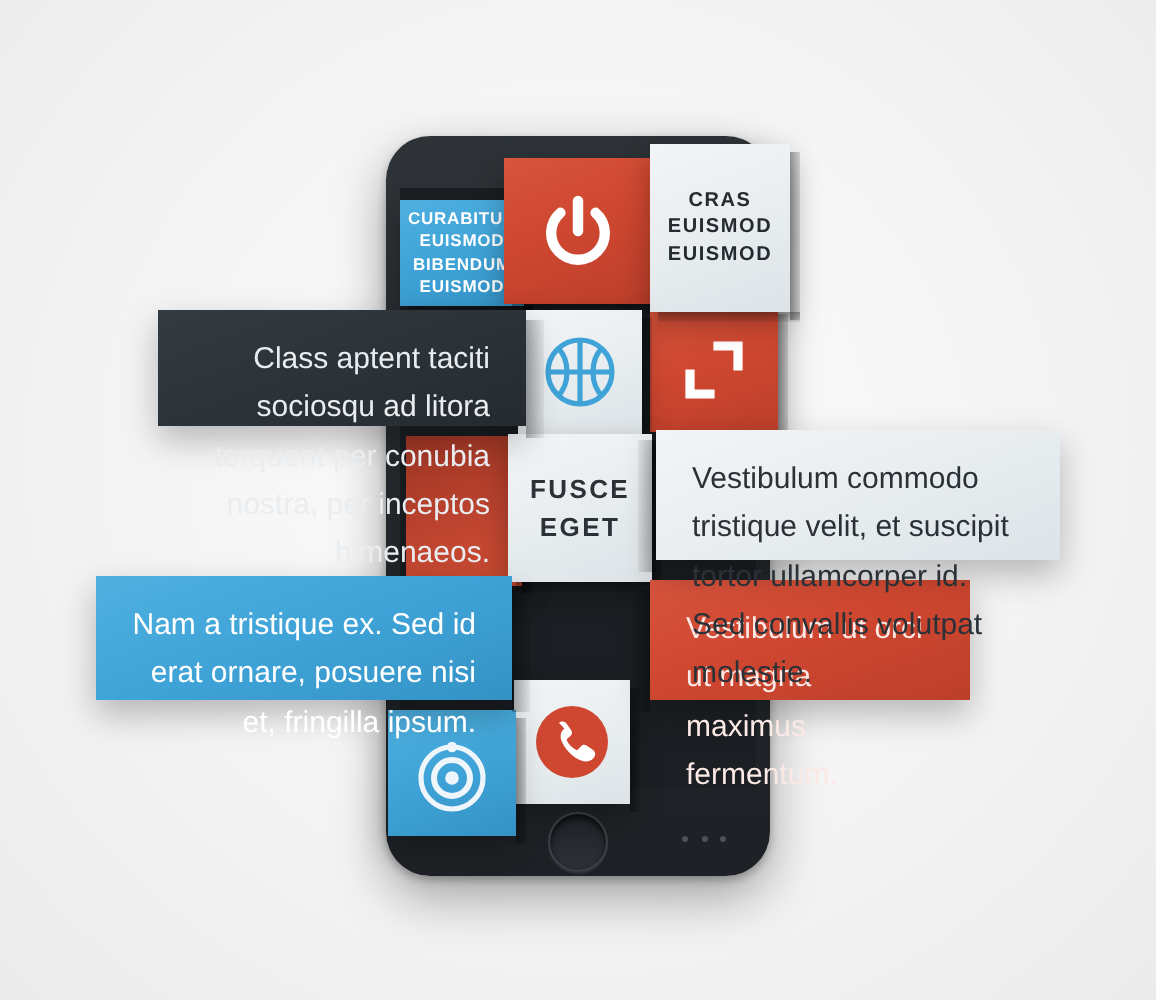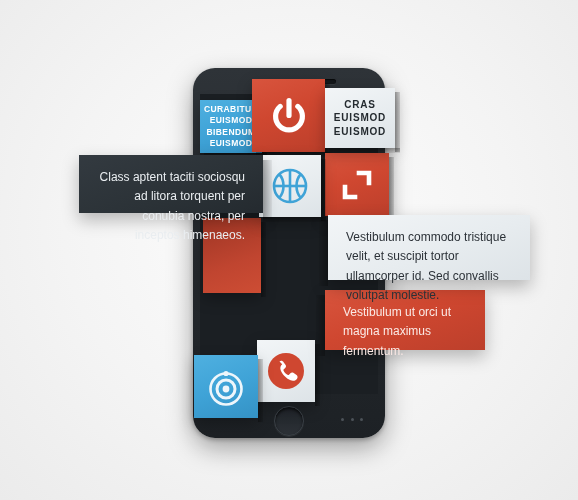--- a/index.html
+++ b/index.html
@@ -70,21 +70,21 @@
   .tile-center-label{color:#2b3137;font-size:13px;font-weight:bold;letter-spacing:1.2px;line-height:1.5;}
 
   
   .ic{position:absolute;inset:0;display:flex;align-items:center;justify-content:center;}
   .ic svg{display:block;}
 
   
   .banner{
     position:absolute;box-sizing:border-box;
     padding:13px 18px;
-    font-size:12px;line-height:1.62;
+    font-size:15px;line-height:1.62;
     box-shadow:0 7px 16px rgba(0,0,0,.26);
   }
   .banner.dark{color:#e9edf0;}
   .banner.light{color:#2b3137;}
   .banner.blue{color:#ffffff;}
   .banner.red{color:#fbe9e5;}
   .ta-right{text-align:right;}
   .ta-left{text-align:left;}
   .tab{
     position:absolute;width:9px;top:5px;bottom:-6px;right:-9px;
@@ -133,21 +133,21 @@
     <div class="edge-r"></div>
       <div class="edge-b"></div>
     <div class="ic">
       <svg width="42" height="42" viewBox="0 0 42 42" aria-hidden="true">
         <path d="M12.2 11.4a13.4 13.4 0 1 0 17.6 0" fill="none" stroke="#ffffff" stroke-width="5.2" stroke-linecap="round"></path>
         <line x1="21" y1="5.5" x2="21" y2="20.5" stroke="#ffffff" stroke-width="5.2" stroke-linecap="round"></line>
       </svg>
     </div>
   </div>
 
-  <div class="tile" style="left:325px;top:88px;width:70px;height:60px;z-index:9">
+  <div class="tile" style="left:325px;top:72px;width:70px;height:84px;z-index:9">
     <div class="face light"></div>
     <div class="edge-r"></div>
       <div class="edge-b"></div>
     <div class="tile-text tile-light-label">
       <span>
         <span>CRAS</span>
         <span>EUISMOD</span>
         <span>EUISMOD</span>
       </span>
     </div>
@@ -173,20 +173,31 @@
       <svg width="38" height="38" viewBox="0 0 38 38" aria-hidden="true">
         <circle cx="19" cy="19" r="16" fill="none" stroke="#3fa3d7" stroke-width="2.6"></circle>
         <line x1="19" y1="3" x2="19" y2="35" stroke="#3fa3d7" stroke-width="2.6"></line>
         <line x1="3" y1="19" x2="35" y2="19" stroke="#3fa3d7" stroke-width="2.6"></line>
         <path d="M8 7 C14 13 14 25 8 31" fill="none" stroke="#3fa3d7" stroke-width="2.6"></path>
         <path d="M30 7 C24 13 24 25 30 31" fill="none" stroke="#3fa3d7" stroke-width="2.6"></path>
       </svg>
     </div>
   </div>
 
+  <div class="tile" style="left:254px;top:217px;width:72px;height:74px;z-index:12">
+    <div class="face light"></div>
+    <div class="edge-r"></div>
+      <div class="edge-b"></div>
+    <div class="tile-text tile-center-label">
+      <span>
+        <span>FUSCE</span>
+        <span>EGET</span>
+      </span>
+    </div>
+  </div>
 
   <div class="tile" style="left:257px;top:340px;width:58px;height:62px;z-index:11">
     <div class="face light"></div>
     <div class="edge-r"></div>
     <div class="ic">
       <svg width="44" height="44" viewBox="0 0 44 44" aria-hidden="true">
         <circle cx="22" cy="22" r="18" fill="#cf4730"></circle>
         <path d="M15.5 12.5c1.6-1.3 3.2-.6 4.1.7l2 2.9c.7 1 .5 2.1-.4 2.9l-1.6 1.4c-.3.3-.3.6-.1 1 .9 1.9 2.6 3.6 4.5 4.5.4.2.8.2 1-.1l1.4-1.6c.8-.9 1.9-1.1 2.9-.4l2.9 2c1.3.9 2 2.5.7 4.1-1.5 1.9-4 2.3-6.3 1.4-4-1.5-8.3-5.8-9.8-9.8-.9-2.3-.5-4.8 1.4-6.3z" fill="#ffffff"></path>
       </svg>
     </div>
@@ -208,19 +219,23 @@
   <div class="banner dark ta-right" style="left:79px;top:155px;width:184px;height:58px;z-index:14">
     <div class="tab"></div>
     <span>Class aptent taciti sociosqu ad litora torquent per conubia nostra, per inceptos himenaeos.</span>
   </div>
 
   <div class="banner light ta-left" style="left:328px;top:215px;width:202px;height:65px;z-index:14">
     <div class="tab tab-l"></div>
     <span>Vestibulum commodo tristique velit, et suscipit tortor ullamcorper id. Sed convallis volutpat molestie.</span>
   </div>
 
+  <div class="banner blue ta-right" style="left:48px;top:288px;width:208px;height:62px;z-index:13">
+    <div class="tab"></div>
+    <span>Nam a tristique ex. Sed id erat ornare, posuere nisi et, fringilla ipsum.</span>
+  </div>
 
   <div class="banner red ta-left" style="left:325px;top:290px;width:160px;height:60px;z-index:13">
     <div class="tab tab-l"></div>
     <span>Vestibulum ut orci ut magna maximus fermentum.</span>
   </div>
 
 </div>
 
 </body></html>

